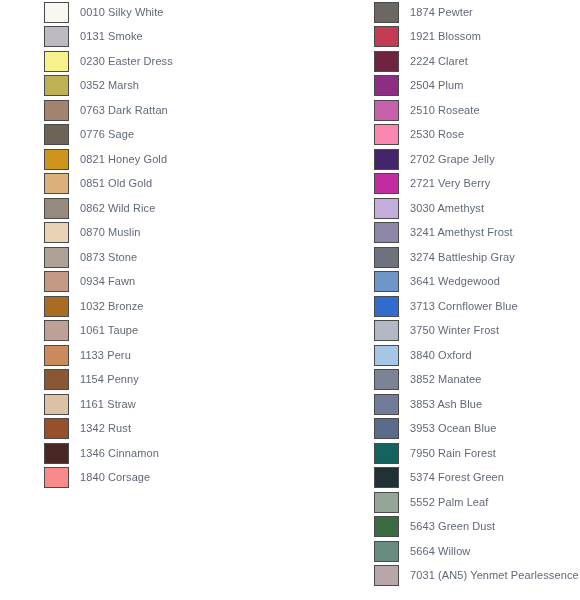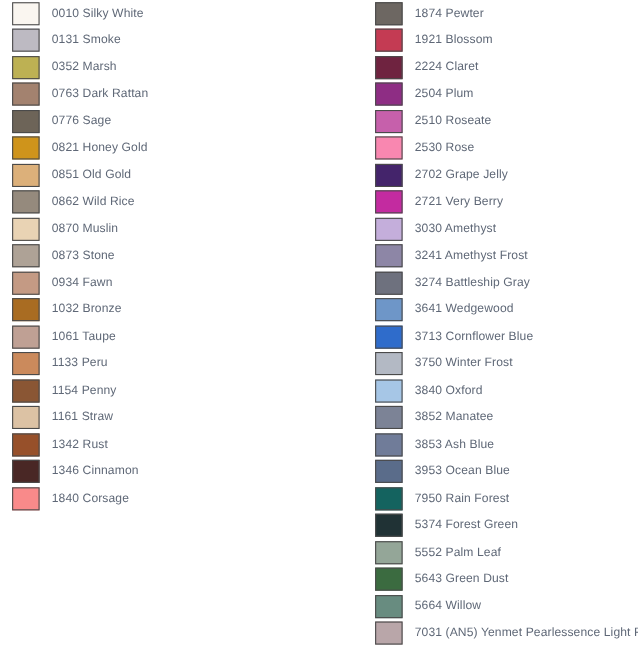--- a/index.html
+++ b/index.html
@@ -17,20 +17,21 @@
     position: relative;
     width: 580px;
     height: 600px;
     box-sizing: border-box;
   }
   .column {
     position: absolute;
     top: 0;
     width: 290px;
     height: 600px;
+    padding-left: 33px;
   }
   .column-left  { left: 0px; }
   .column-right { left: 330px; }
 
   .swatch-row {
     position: relative;
     height: 24.5px;
     display: flex;
     align-items: center;
   }
@@ -58,20 +59,24 @@
   <div class="column column-left" id="col-left">
       <div class="swatch-row">
         <div class="chip" style="background-color: rgb(250, 246, 240); border-color: rgb(74, 74, 74);"></div>
         <span class="label">0010 Silky White</span>
       </div>
       <div class="swatch-row">
         <div class="chip" style="background-color: rgb(189, 186, 194); border-color: rgb(74, 74, 74);"></div>
         <span class="label">0131 Smoke</span>
       </div>
       <div class="swatch-row">
+        <div class="chip" style="background-color: rgb(247, 242, 140); border-color: rgb(74, 74, 74);"></div>
+        <span class="label">0230 Easter Dress</span>
+      </div>
+      <div class="swatch-row">
         <div class="chip" style="background-color: rgb(189, 177, 83); border-color: rgb(74, 74, 74);"></div>
         <span class="label">0352 Marsh</span>
       </div>
       <div class="swatch-row">
         <div class="chip" style="background-color: rgb(163, 130, 111); border-color: rgb(74, 74, 74);"></div>
         <span class="label">0763 Dark Rattan</span>
       </div>
       <div class="swatch-row">
         <div class="chip" style="background-color: rgb(109, 100, 88); border-color: rgb(74, 74, 74);"></div>
         <span class="label">0776 Sage</span>

